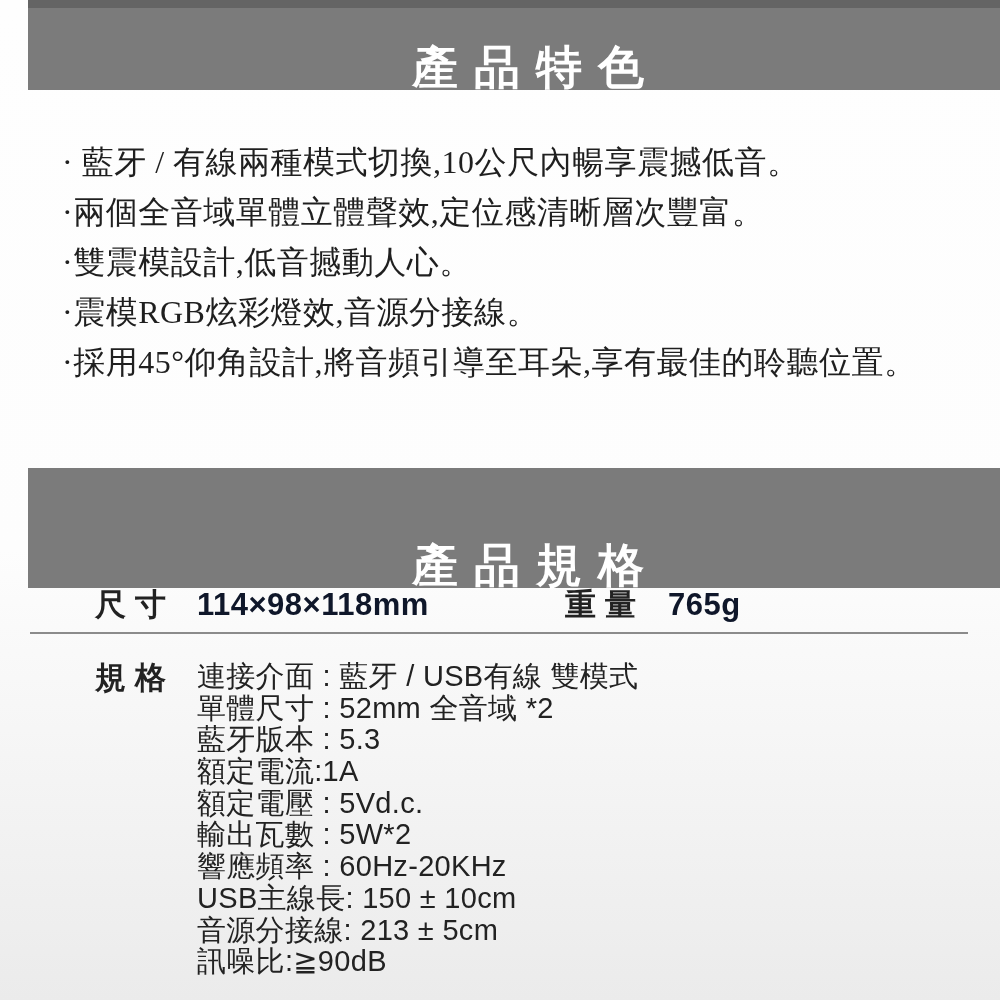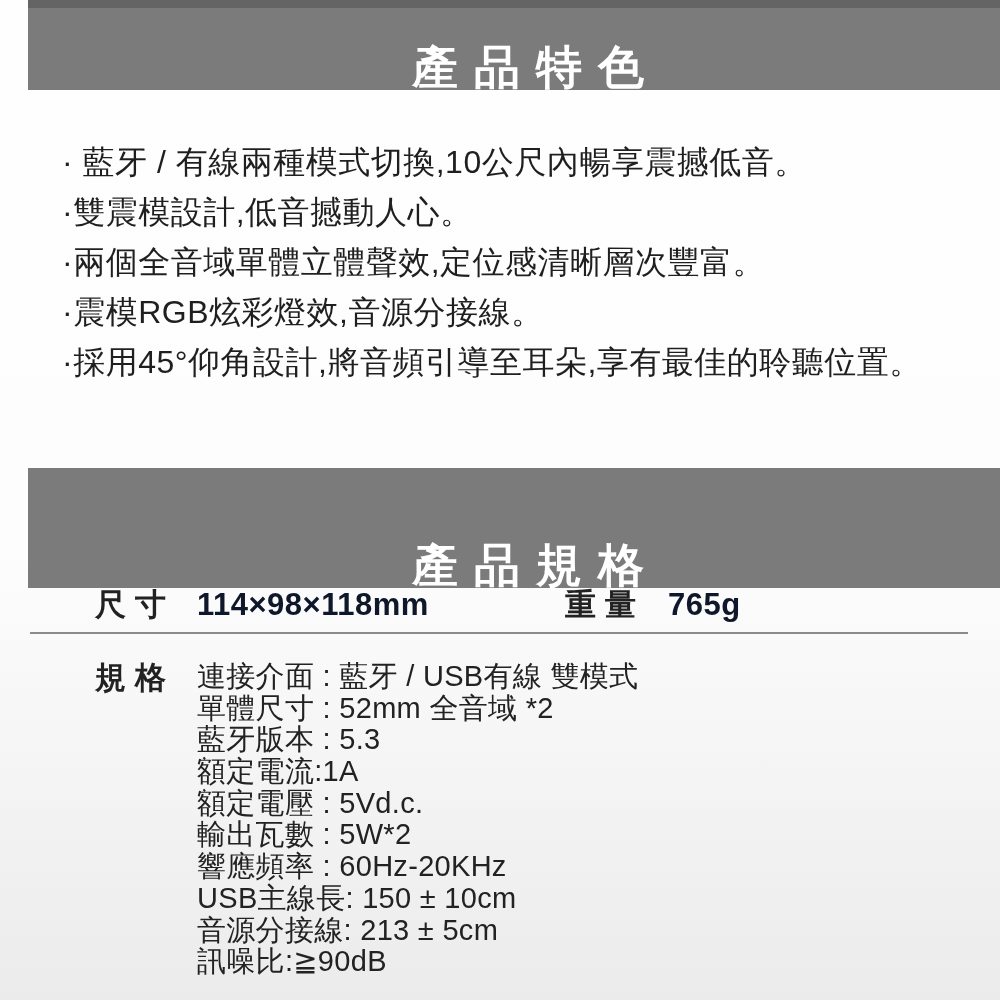--- a/index.html
+++ b/index.html
@@ -25,21 +25,21 @@
   #bar-specs{top:468px;height:120px;}
   #bar-specs::after{
     content:"";position:absolute;top:0;right:0;width:4px;height:92px;background:#f5f5f5;
   }
   .features-list{
     position:absolute;top:137px;left:62px;width:920px;
     list-style:none;margin:0;padding:0;
   }
   .features-list li{
     height:50px;line-height:50px;font-size:32px;font-weight:500;
-    white-space:nowrap;letter-spacing:0.5px;
+    white-space:nowrap;letter-spacing:0.5px;font-family:Liberation Serif, serif;
   }
   .dim-row{position:absolute;top:585px;left:0;width:1000px;height:40px;}
   .spec-label{
     position:absolute;font-size:31px;font-weight:bold;letter-spacing:9px;
     line-height:1;color:#222;white-space:nowrap;
   }
   .spec-value{
     position:absolute;font-size:31px;font-weight:bold;letter-spacing:0.5px;
     line-height:1;color:#0f172a;white-space:nowrap;
   }
@@ -62,22 +62,22 @@
 </style>
 </head>
 <body>
 
 <div class="bar" id="bar-features">
   <div class="bar-title">產品特色</div>
 </div>
 
 <ul class="features-list">
   <li>· 藍牙 / 有線兩種模式切換,10公尺內暢享震撼低音。</li>
+  <li>·兩個全音域單體立體聲效,定位感清晰層次豐富。</li>
   <li>·雙震模設計,低音撼動人心。</li>
-  <li>·兩個全音域單體立體聲效,定位感清晰層次豐富。</li>
   <li>·震模RGB炫彩燈效,音源分接線。</li>
   <li>·採用45°仰角設計,將音頻引導至耳朵,享有最佳的聆聽位置。</li>
 </ul>
 
 <div class="bar" id="bar-specs">
   <div class="bar-title">產品規格</div>
 </div>
 
 <div class="dim-row">
   <span class="spec-label" id="dimension-label">尺寸</span>

